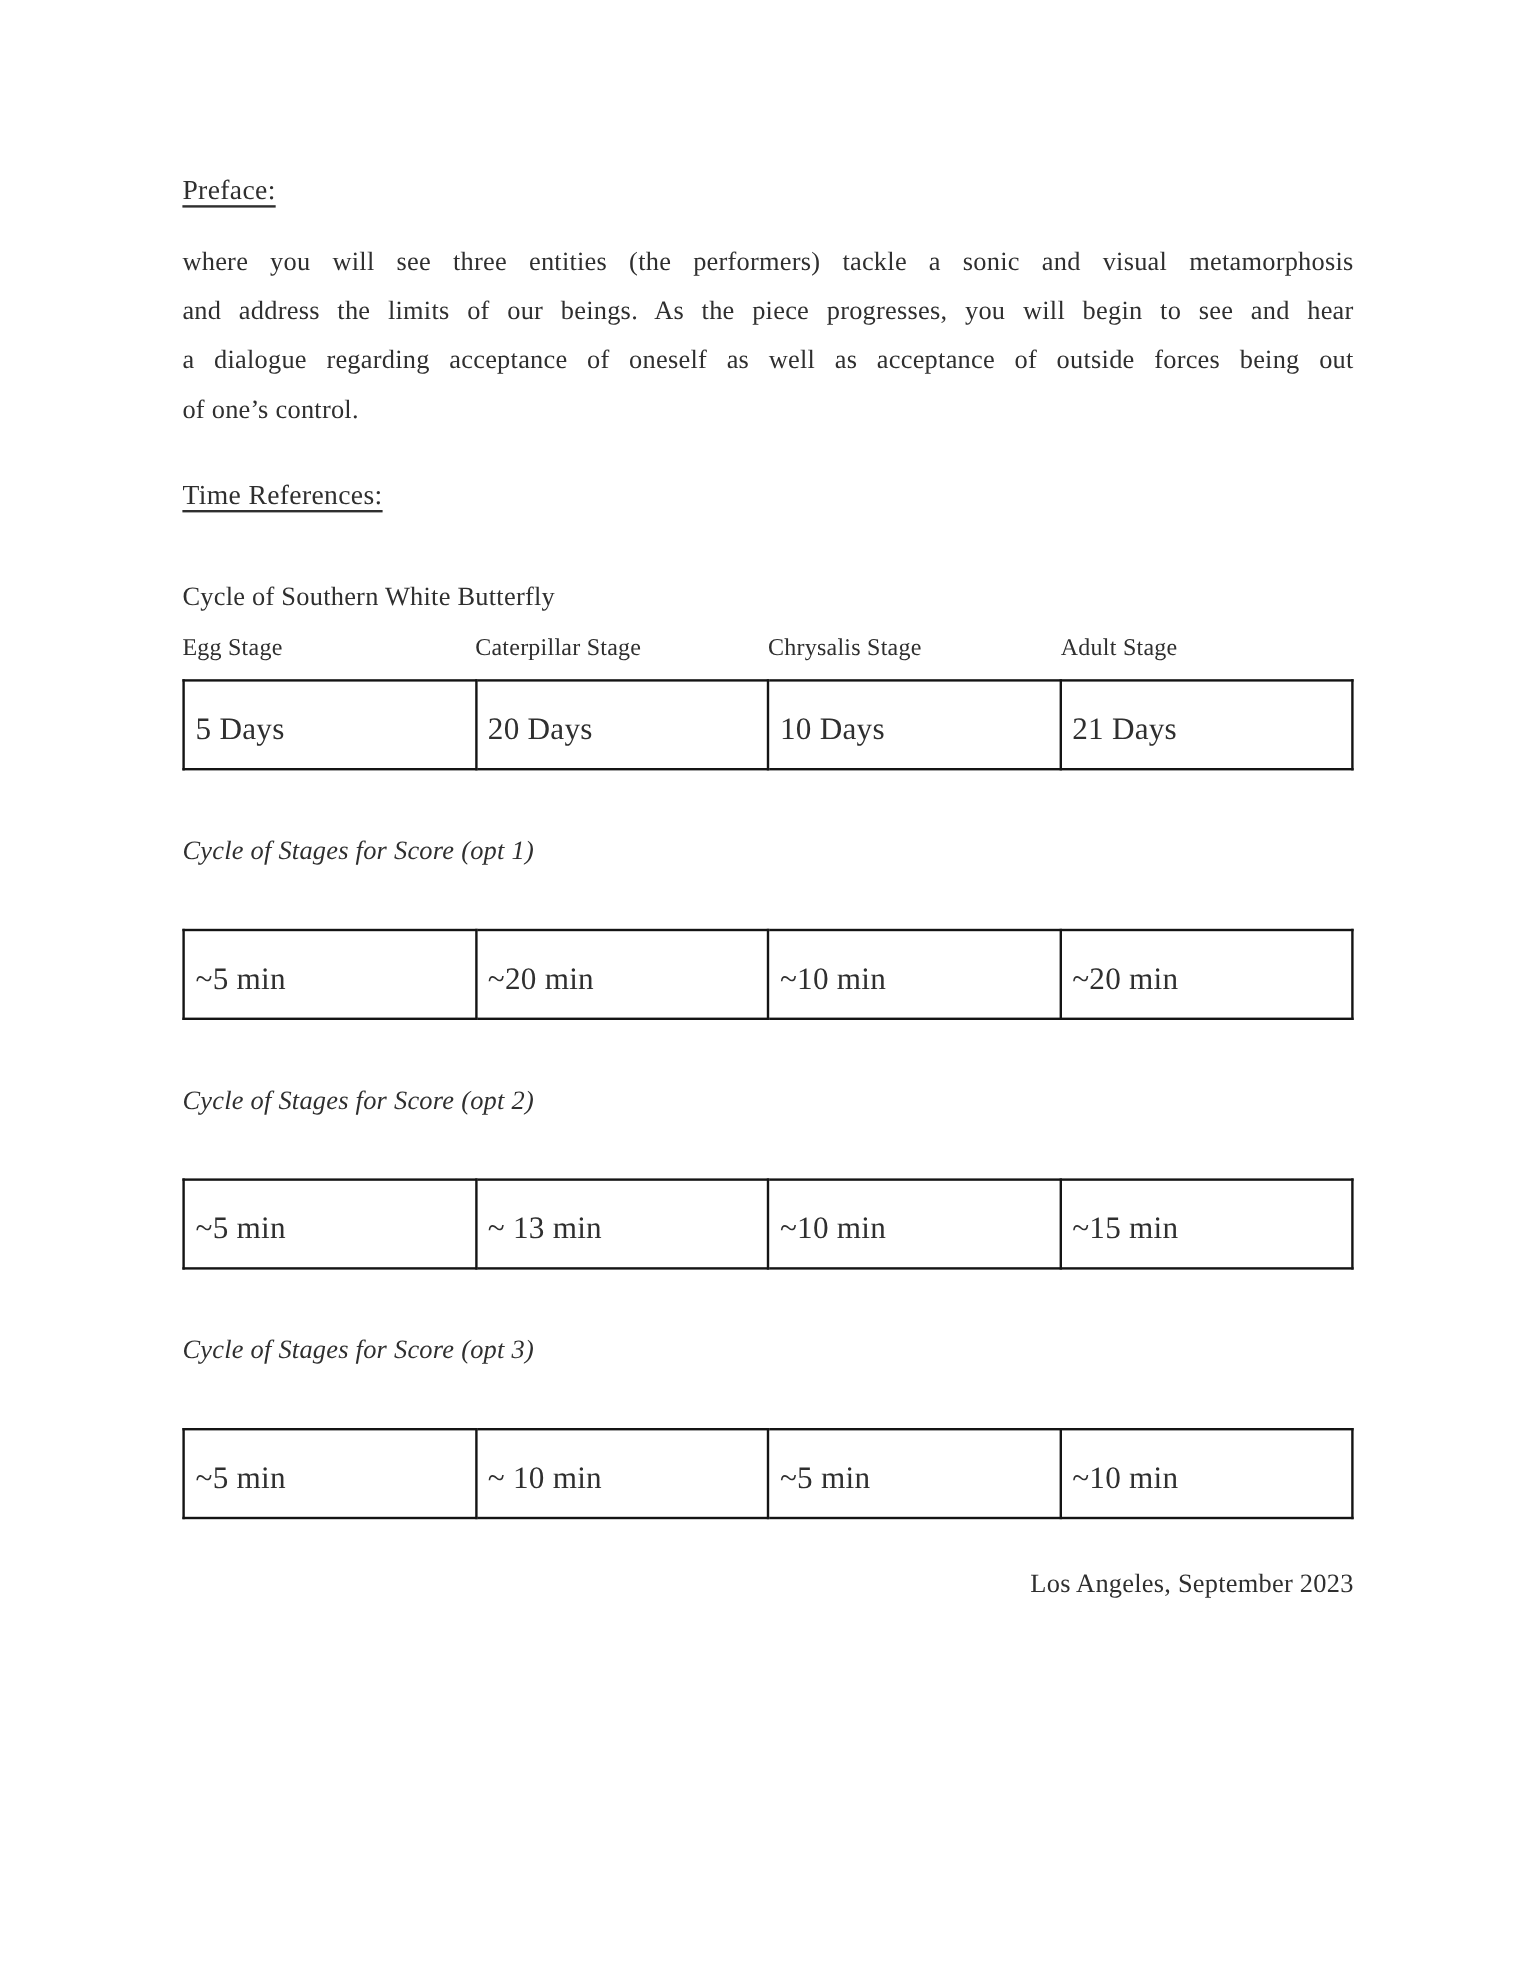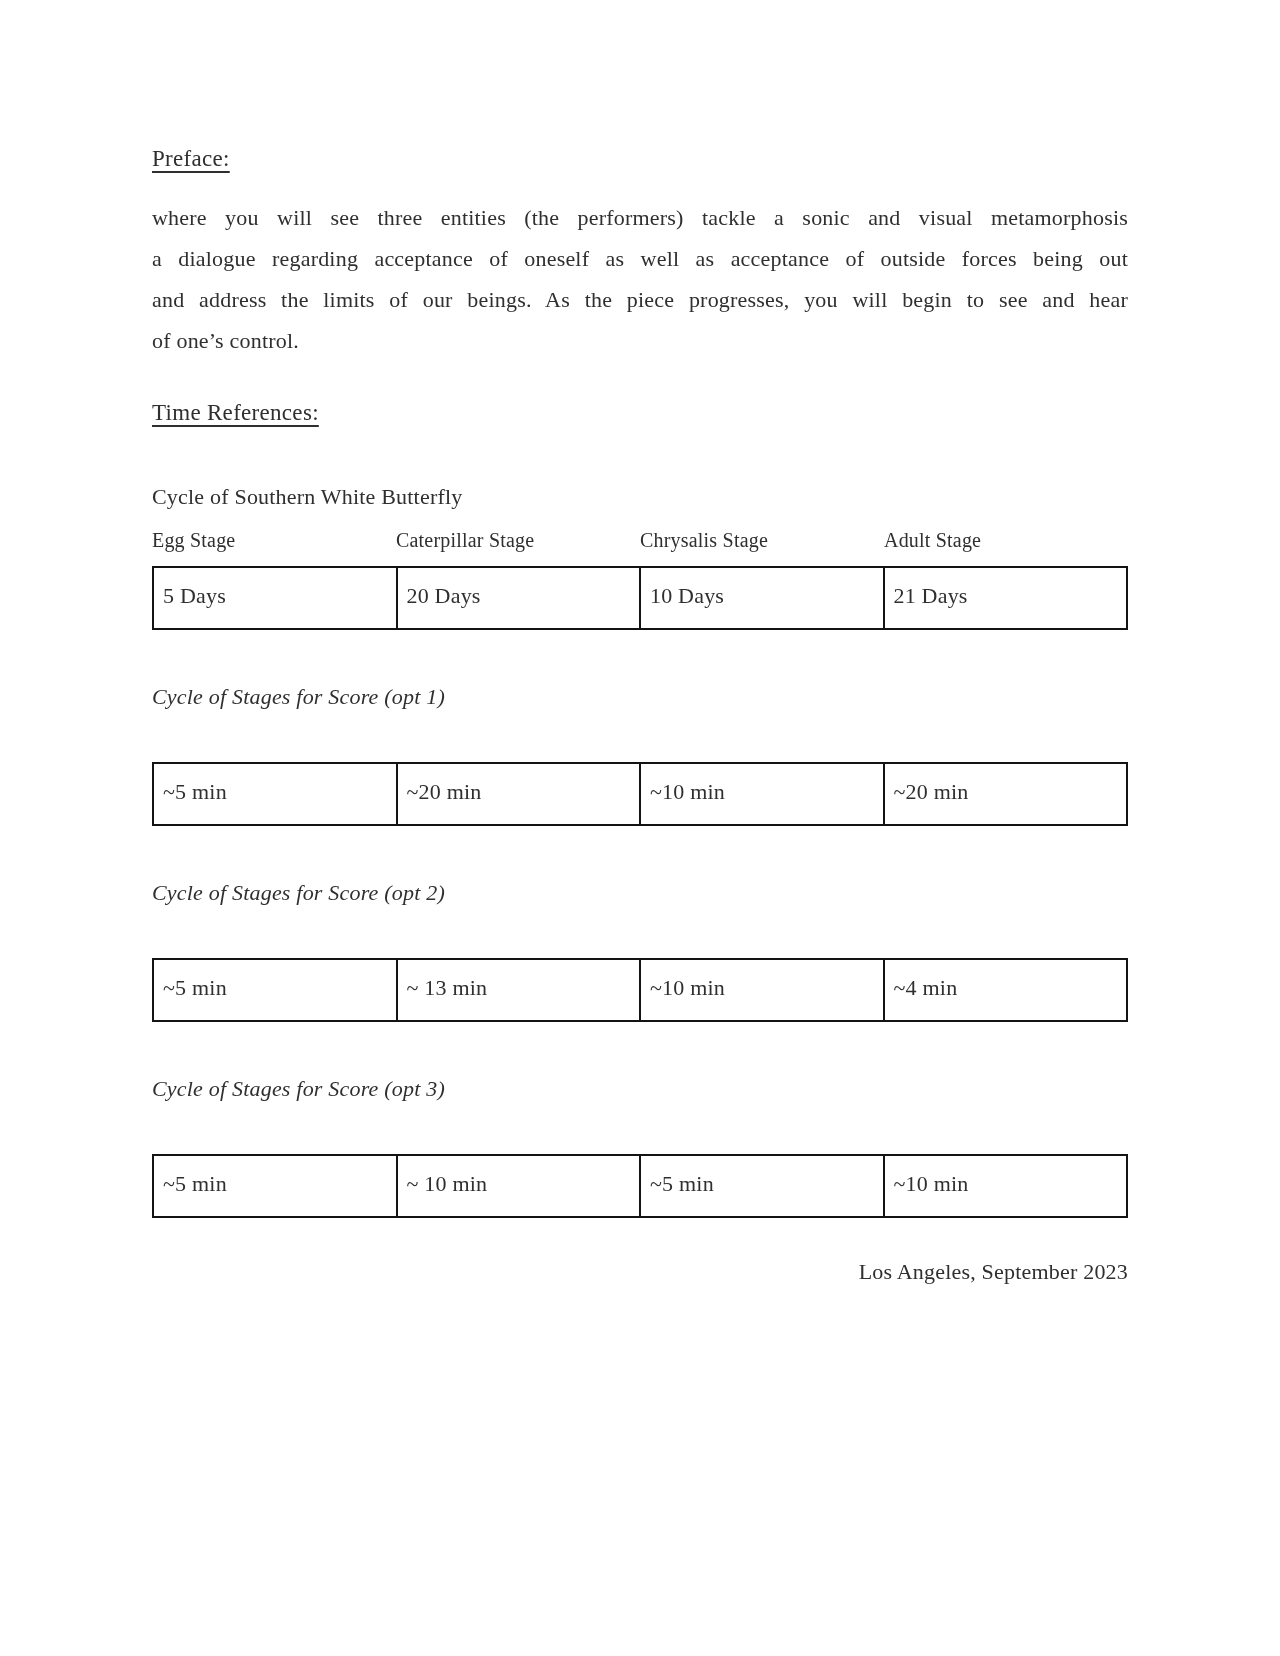--- a/index.html
+++ b/index.html
@@ -65,23 +65,23 @@
   }
   .cycle-table {
     margin-top: 13px;
     width: 100%;
     border-collapse: collapse;
     table-layout: fixed;
   }
   .cycle-table td {
     border: 2px solid #141414;
     height: 56px;
-    font-size: 22px;
+    font-size: 26px;
     letter-spacing: 0.2px;
-    padding: 0 0 4px 9px;
+    padding: 12px 0 4px 9px;
     vertical-align: middle;
   }
   .score-label {
     margin-top: 54px;
     font-style: italic;
   }
   .score-table {
     margin-top: 52px;
   }
   .footer-date {
@@ -94,22 +94,22 @@
 </style>
 </head>
 <body>
 
 <div class="page">
 
   <div class="heading">Preface:</div>
 
   <div class="para">
     <div class="line">where you will see three entities (the performers) tackle a sonic and visual metamorphosis</div>
+    <div class="line">and address the limits of our beings. As the piece progresses, you will begin to see and hear</div>
     <div class="line">a dialogue regarding acceptance of oneself as well as acceptance of outside forces being out</div>
-    <div class="line">and address the limits of our beings. As the piece progresses, you will begin to see and hear</div>
     <div class="line last">of one’s control.</div>
   </div>
 
   <div class="heading time-refs">Time References:</div>
 
   <div class="cycle-label butterfly-label">Cycle of Southern White Butterfly</div>
 
   <div class="stage-headers">
     <div class="col-header">Egg Stage</div>
     <div class="col-header">Caterpillar Stage</div>
@@ -140,21 +140,21 @@
     </tbody>
   </table>
 
   <div class="cycle-label score-label">Cycle of Stages for Score (opt 2)</div>
   <table class="cycle-table score-table">
     <tbody>
       <tr>
         <td>~5 min</td>
         <td>~ 13 min</td>
         <td>~10 min</td>
-        <td>~4 min</td>
+        <td>~15 min</td>
       </tr>
     </tbody>
   </table>
 
   <div class="cycle-label score-label">Cycle of Stages for Score (opt 3)</div>
   <table class="cycle-table score-table">
     <tbody>
       <tr>
         <td>~5 min</td>
         <td>~ 10 min</td>

